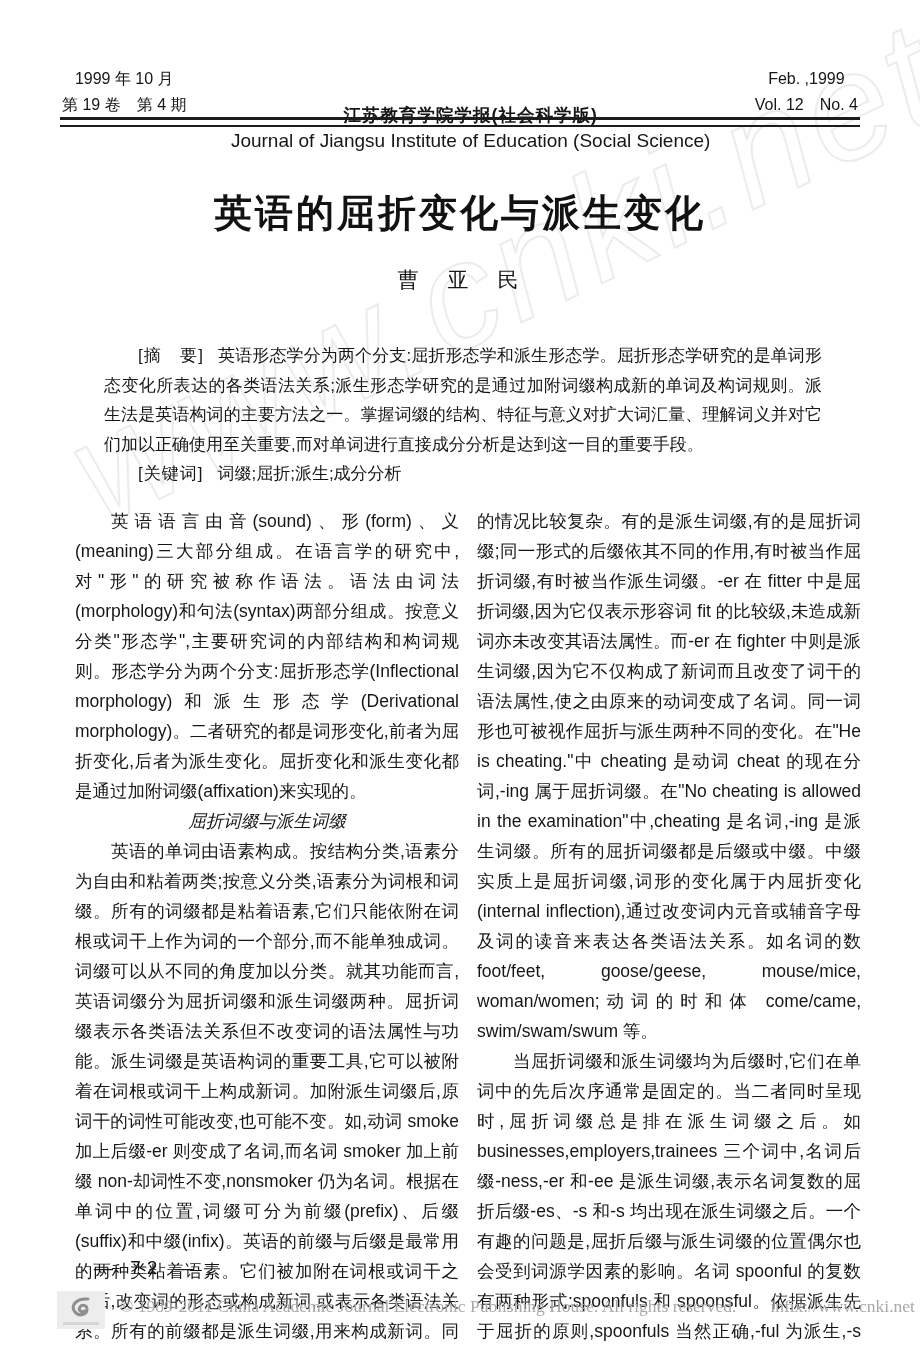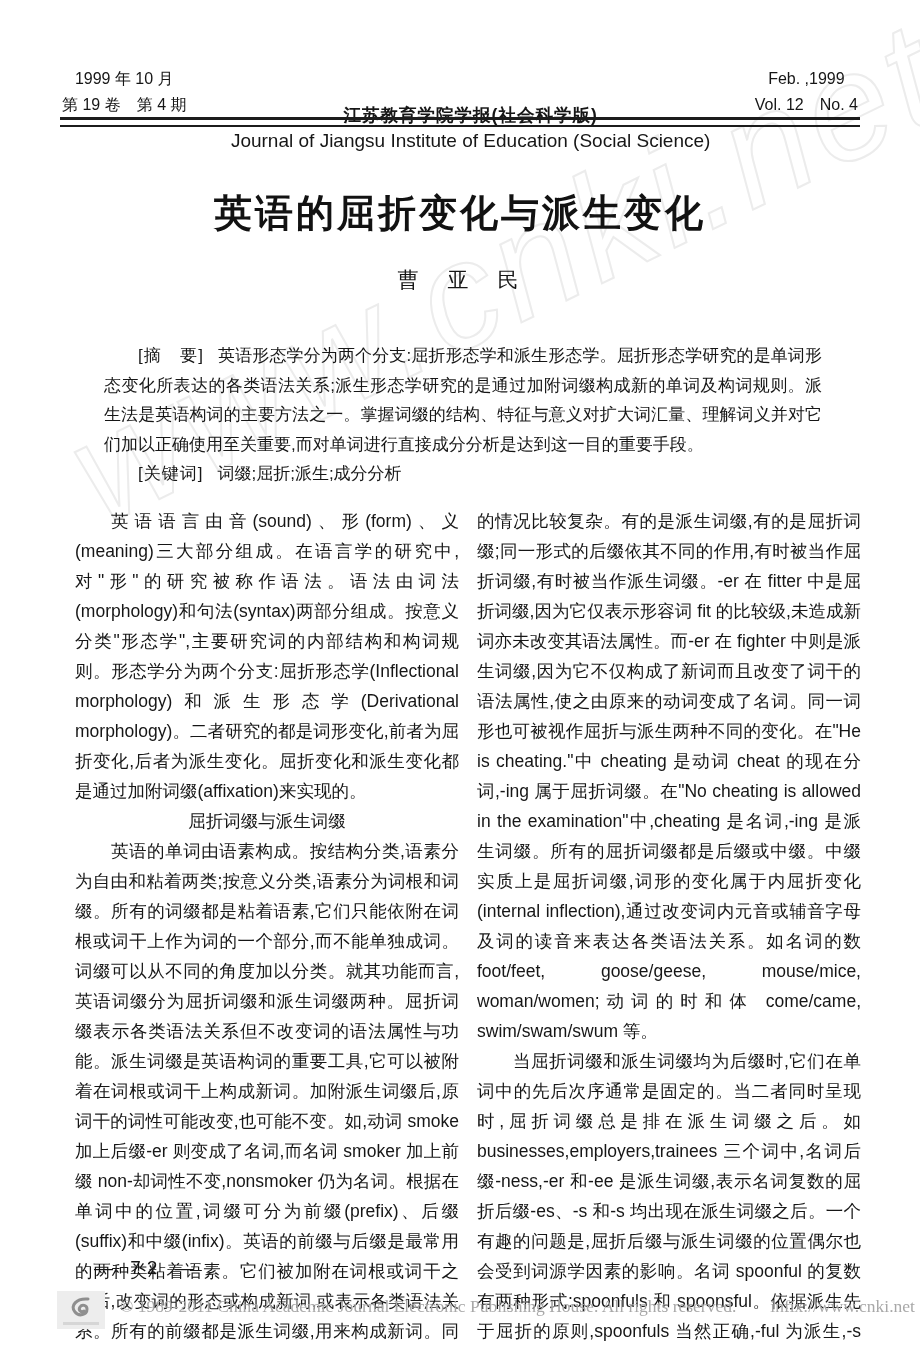--- a/index.html
+++ b/index.html
@@ -72,20 +72,21 @@
     text-align:justify;
   }
   .col-left  { left:75px; }
   .col-right { left:477px; }
   .col p.indent { text-indent:36px; }
   .col p.noindent { text-indent:0; }
   .section-heading {
     text-align:center;
     font-size:17.5px; font-weight:500;
     line-height:30px;
+    font-style:italic;
   }
   
   .page-number {
     position:absolute; left:94px; top:1257px;
     font-size:19px; letter-spacing:6px;
   }
   .cnki-logo {
     position:absolute; left:57px; top:1291px;
     width:48px; height:38px;
     background:#ededed;

